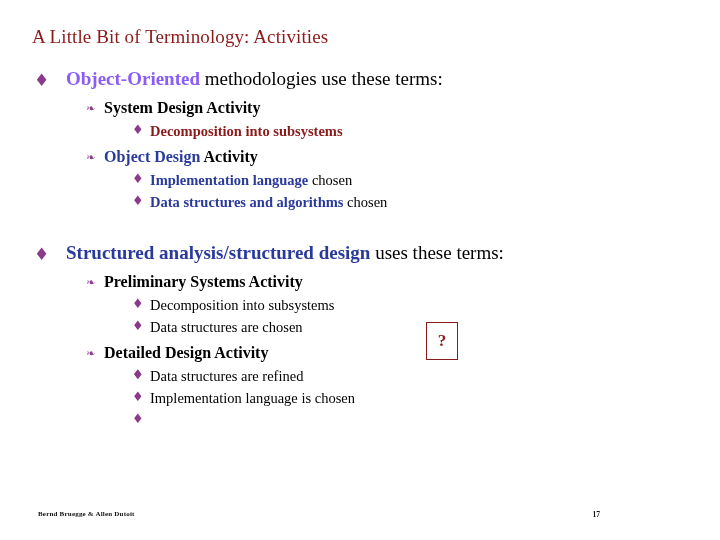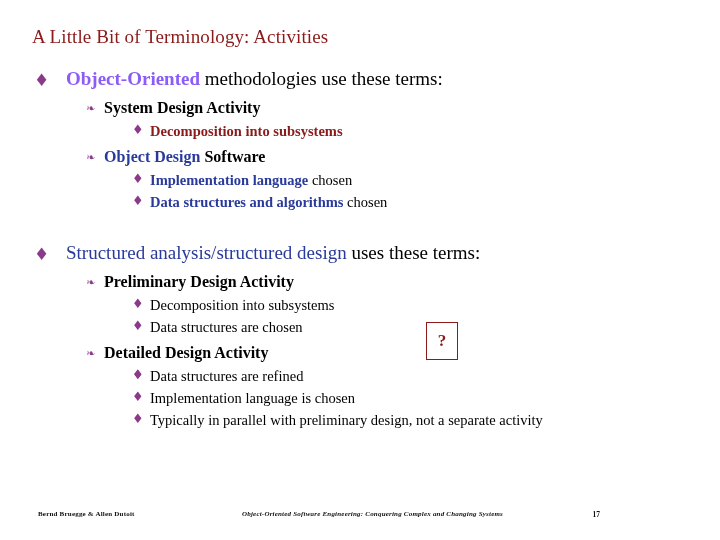--- a/index.html
+++ b/index.html
@@ -48,21 +48,21 @@
   }
   .l1 .bullet {
     position: absolute;
     left: 4px;
     top: 1px;
     color: #8b3a8b;
     font-size: 17px;
     font-family: "DejaVu Sans", sans-serif;
   }
   .kw-maroon { color: #8b5cf6; font-weight: bold; }
-  .kw-blue { color: #2a3a9a; font-weight: normal; }
+  .kw-blue { color: #2a3a9a; font-weight: bold; }
 
   
   .l2 {
     position: relative;
     padding-left: 38px;
     margin-left: 36px;
     font-size: 16px;
     line-height: 22px;
     color: #000000;
     font-weight: bold;
@@ -174,41 +174,41 @@
       <span>System Design Activity</span>
     </div>
 
     <div class="l3">
       <span class="bullet">♦</span>
       <span class="red">Decomposition into subsystems</span>
     </div>
 
     <div class="l2">
       <span class="bullet">❧</span>
-      <span class="blue">Object Design</span><span> Software</span>
+      <span class="blue">Object Design</span><span> Activity</span>
     </div>
 
     <div class="l3">
       <span class="bullet">♦</span>
       <span class="blue">Implementation language</span><span> chosen</span>
     </div>
 
     <div class="l3">
       <span class="bullet">♦</span>
       <span class="blue">Data structures and algorithms</span><span> chosen</span>
     </div>
 
     <div class="l1 gap-block">
       <span class="bullet">♦</span>
       <span class="kw-blue">Structured analysis/structured design</span><span> uses these terms:</span>
     </div>
 
     <div class="l2">
       <span class="bullet">❧</span>
-      <span>Preliminary Design Activity</span>
+      <span>Preliminary Systems Activity</span>
     </div>
 
     <div class="l3">
       <span class="bullet">♦</span>
       <span>Decomposition into subsystems</span>
     </div>
 
     <div class="l3">
       <span class="bullet">♦</span>
       <span>Data structures are chosen</span>
@@ -228,26 +228,24 @@
       <span>Data structures are refined</span>
     </div>
 
     <div class="l3">
       <span class="bullet">♦</span>
       <span>Implementation language is chosen</span>
     </div>
 
     <div class="l3">
       <span class="bullet">♦</span>
-      <span>Typically in parallel with preliminary design, not a separate activity</span>
     </div>
 
   </div>
 
   <div class="qmark">?</div>
 
   <div class="footer">
     <div class="footer-left">Bernd Bruegge &amp; Allen Dutoit</div>
-    <div class="footer-center">Object-Oriented Software Engineering: Conquering Complex and Changing Systems</div>
     <div class="footer-right">17</div>
   </div>
 
 </div>
 
 </body></html>

